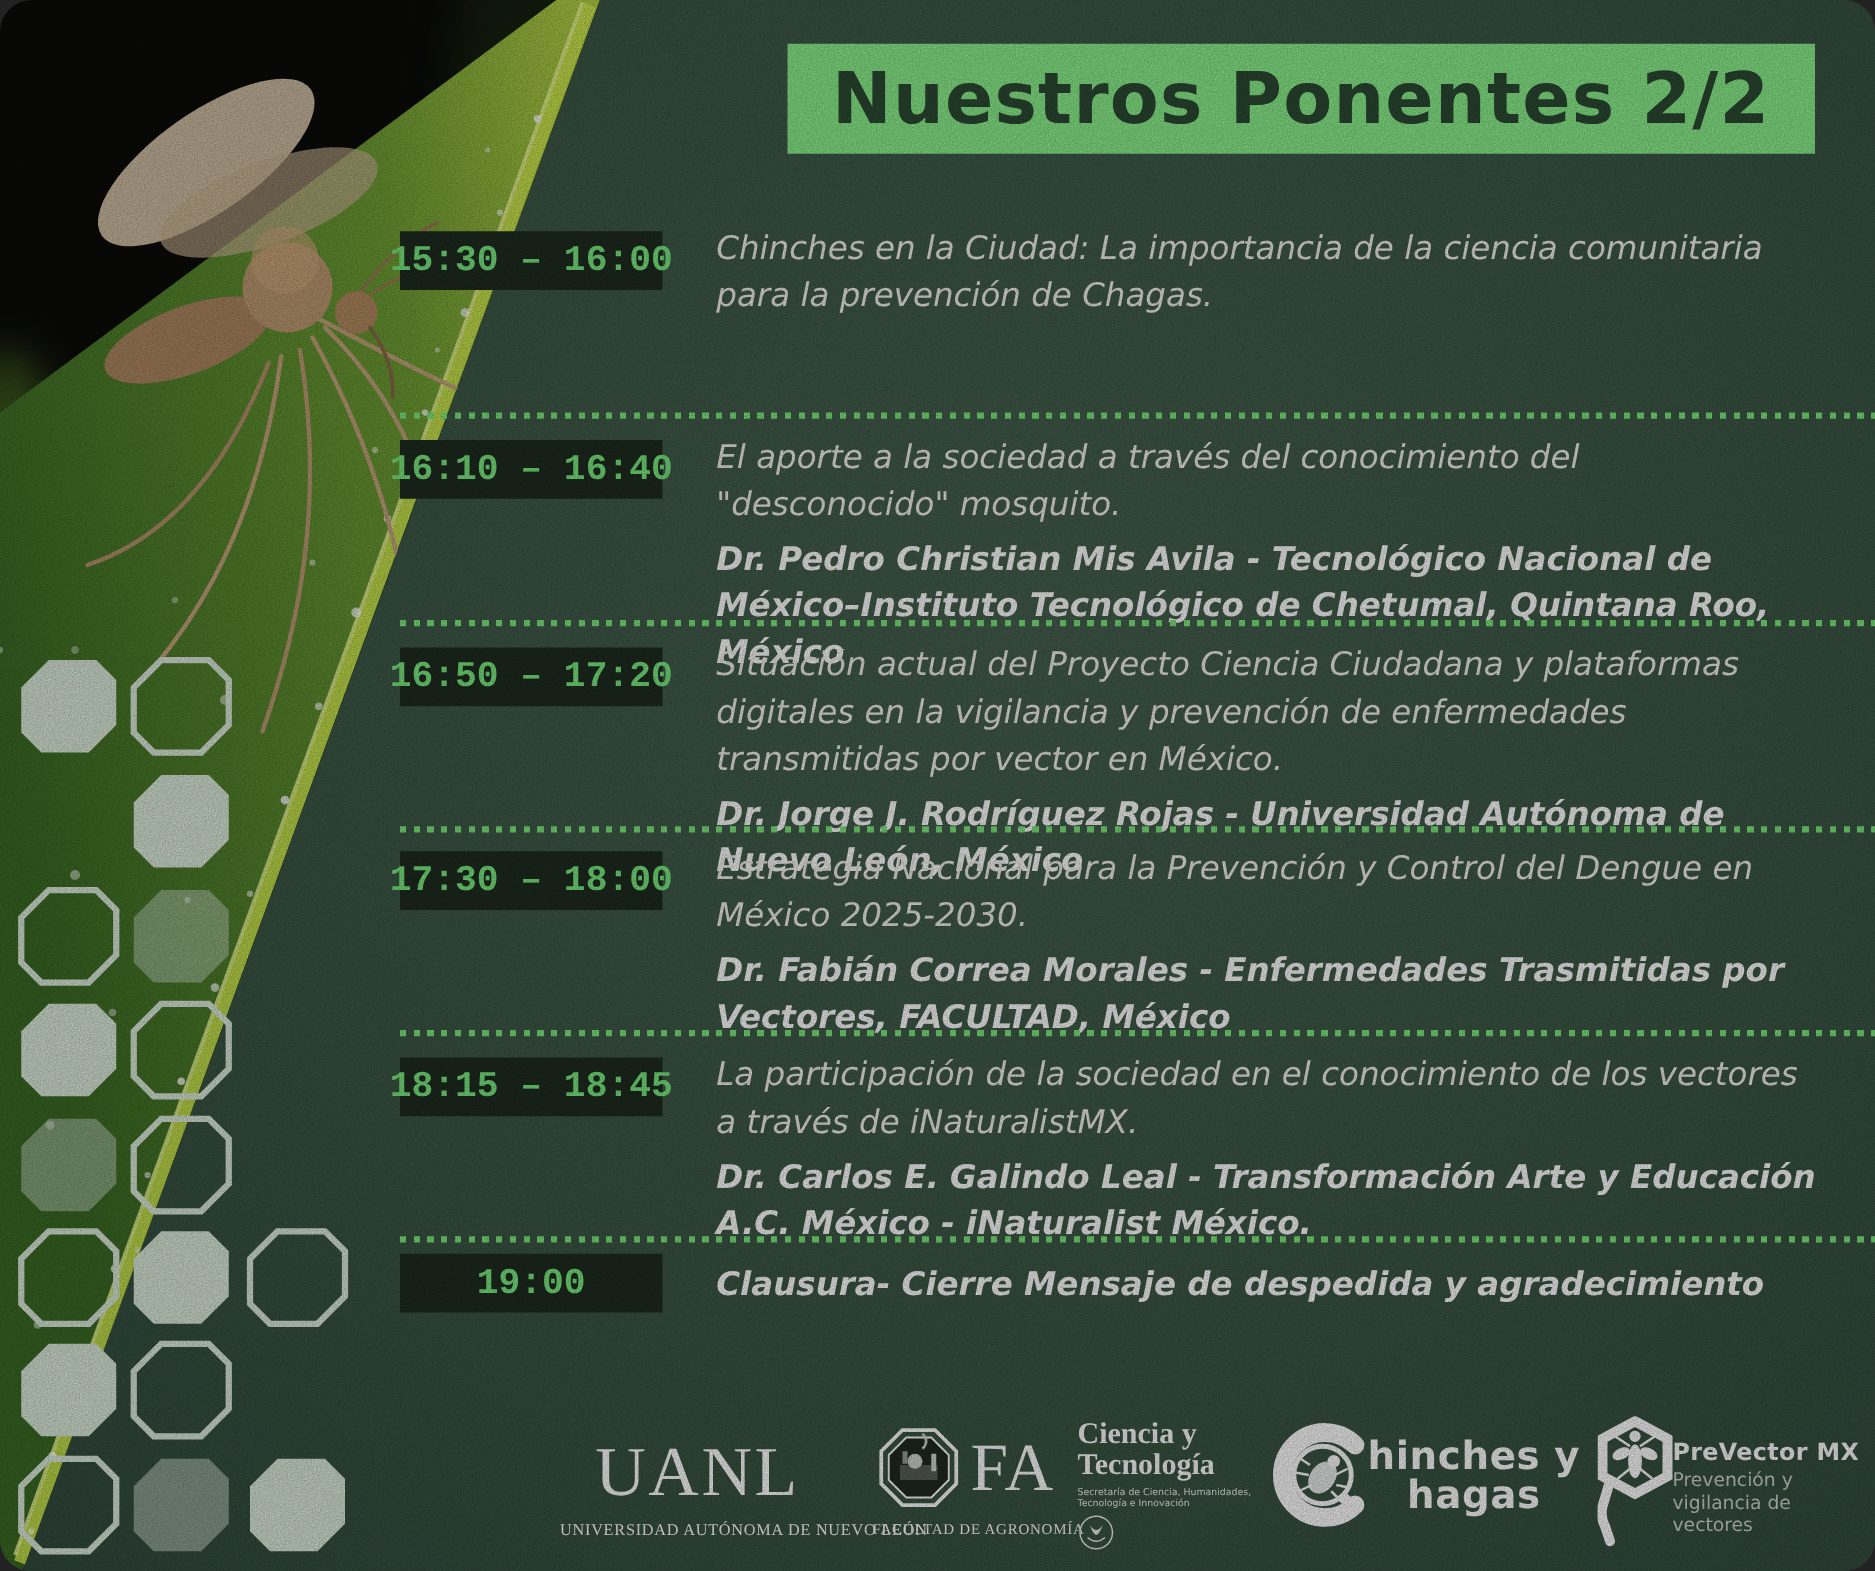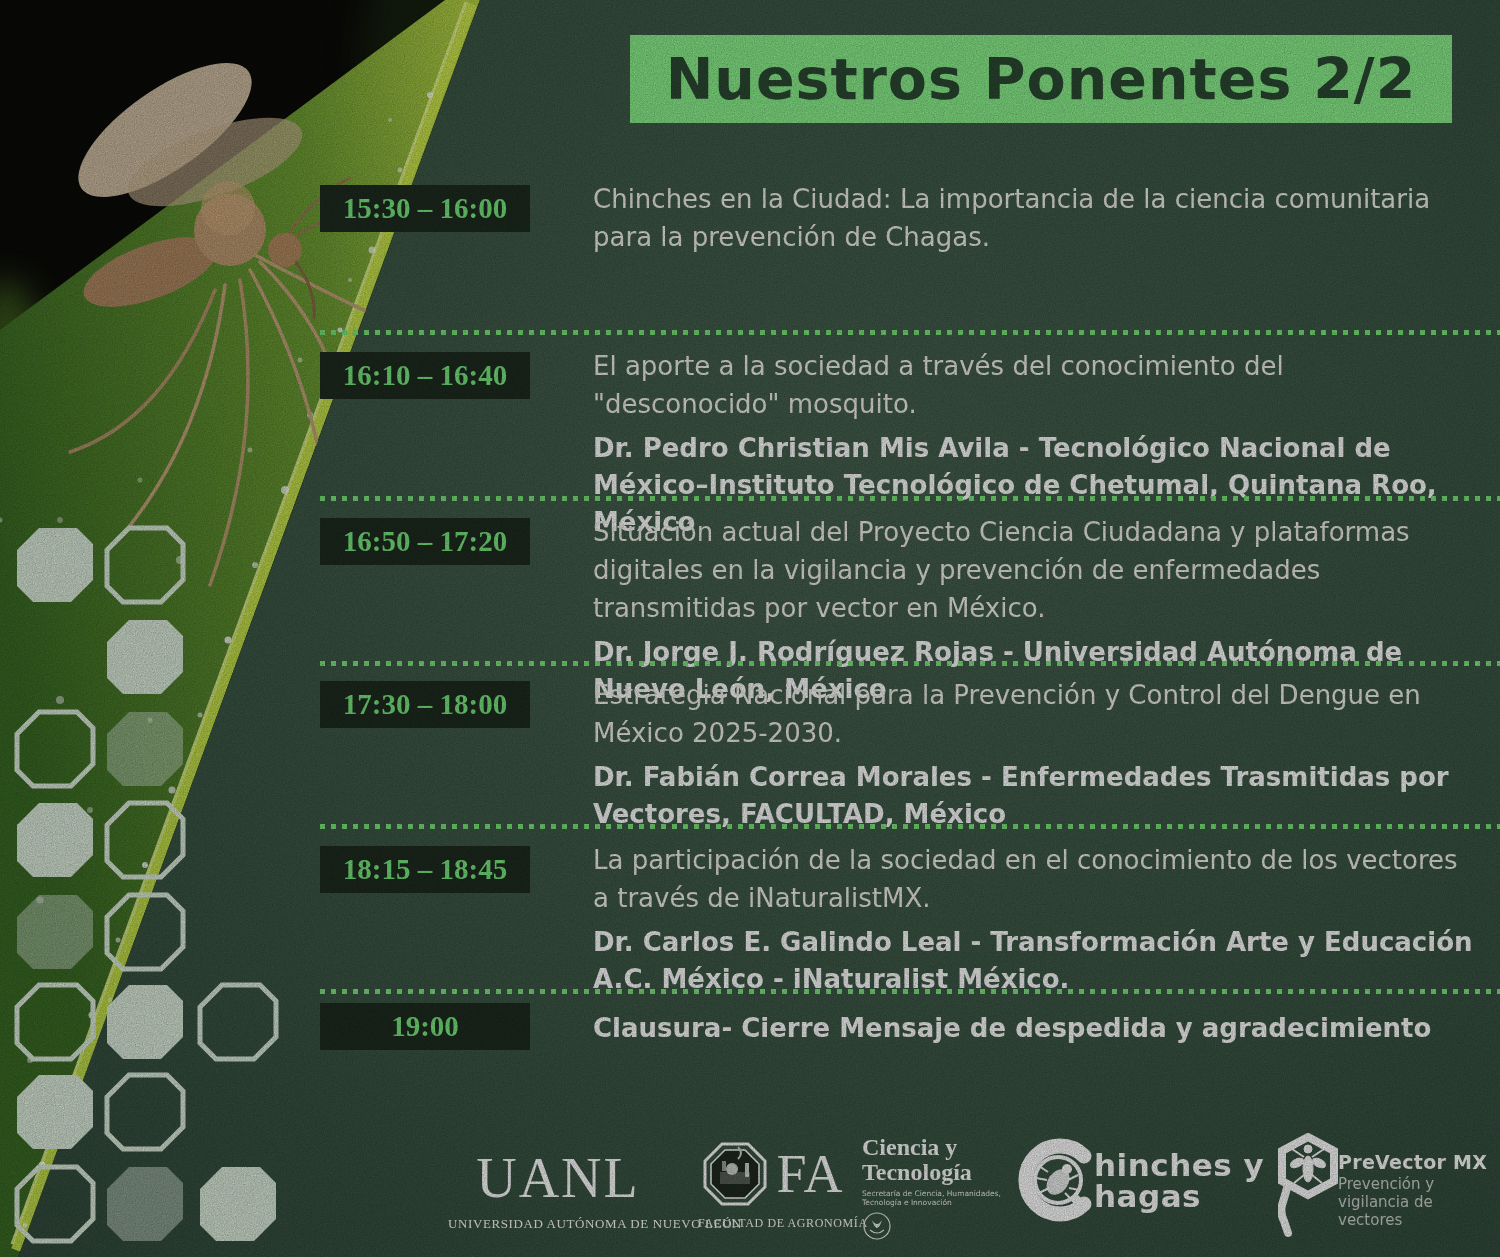--- a/index.html
+++ b/index.html
@@ -1,42 +1,43 @@
 <!DOCTYPE html>
 <html><head>
 <meta charset="utf-8">
 <style>
   * { margin:0; padding:0; box-sizing:border-box; }
   body { background:#222; font-family:"DejaVu Sans", sans-serif; }
 
   .poster {
     position:relative; width:1500px; height:1257px; overflow:hidden;
     background: radial-gradient(ellipse at 55% 40%, #46614f 0%, #3c5746 55%, #324b3c 100%);
+    border-radius: 25px;
   }
   .noise-overlay { position:absolute; inset:0; pointer-events:none; }
 
   
   .banner {
     position:absolute; left:630px; top:35px; width:822px; height:88px;
     background:#8bf08c; display:flex; align-items:center; justify-content:center;
   }
   .banner h1 {
     font-family:"DejaVu Sans", sans-serif; font-weight:bold;
     font-size:57px; color:#2c4a33; letter-spacing:1px; white-space:nowrap;
   }
 
   
   .row { position:absolute; left:320px; width:1180px; }
   .time-badge {
     position:absolute; left:0; top:0; width:210px; height:47px;
     background:#1e2c20; color:#79e97f;
-    font-family:Liberation Serif, serif; font-weight:bold; font-size:29px;
+    font-family:Liberation Mono, monospace; font-weight:bold; font-size:29px;
     display:flex; align-items:center; justify-content:center; white-space:nowrap;
   }
-  .row-text { position:absolute; left:273px; top:-5px; width:880px; }
+  .row-text { position:absolute; left:253px; top:-5px; width:880px;font-style:italic; }
   .topic {
     color:#f3f1ec; font-size:26px; line-height:38px; font-weight:normal;
   }
   .speaker {
     color:#ffffff; font-size:26px; line-height:37px; font-weight:bold; margin-top:7px;
   }
   .topic.bold { font-weight:bold; color:#ffffff; }
   .separator {
     position:absolute; left:320px; width:1180px; height:5px;
     background: repeating-linear-gradient(to right, #7ce87c 0 5px, transparent 5px 11px);
@@ -61,21 +62,21 @@
   .fa-top { display:flex; align-items:center; justify-content:center; gap:8px; height:72px; }
   .fa-acronym { font-family:"Liberation Serif", serif; font-size:54px; letter-spacing:1px;text-align:center; }
   .fa .logo-caption { font-size:12px; }
 
   .cyt { left:862px; top:1135px; width:140px; }
   .cyt-title { font-family:"Liberation Serif", serif; font-weight:bold; font-size:24px; line-height:25px; }
   .cyt-caption { font-size:7.5px; line-height:9px; margin-top:4px; color:#e9efe9; }
   .cyt-seal { margin-top:4px; }
 
   .chinches { left:1018px; top:1138px; width:250px; }
-  .chinches-text { position:absolute; left:76px; top:12px; font-weight:bold; font-size:31px; line-height:31px; letter-spacing:0.5px; }
+  .chinches-text { position:absolute; left:76px; top:12px; font-weight:bold; font-size:31px; line-height:31px; letter-spacing:0.5px;text-align:center; }
   .prevector { left:1278px; top:1133px; width:220px; }
   .prevector-text { position:absolute; left:60px; top:18px; }
   .prevector-name { font-weight:bold; font-size:19px; letter-spacing:0.3px; }
   .prevector-caption { font-size:15px; color:rgba(255,255,255,0.75); margin-top:2px; }
 </style>
 </head>
 <body>
 
 <div class="poster">
 

